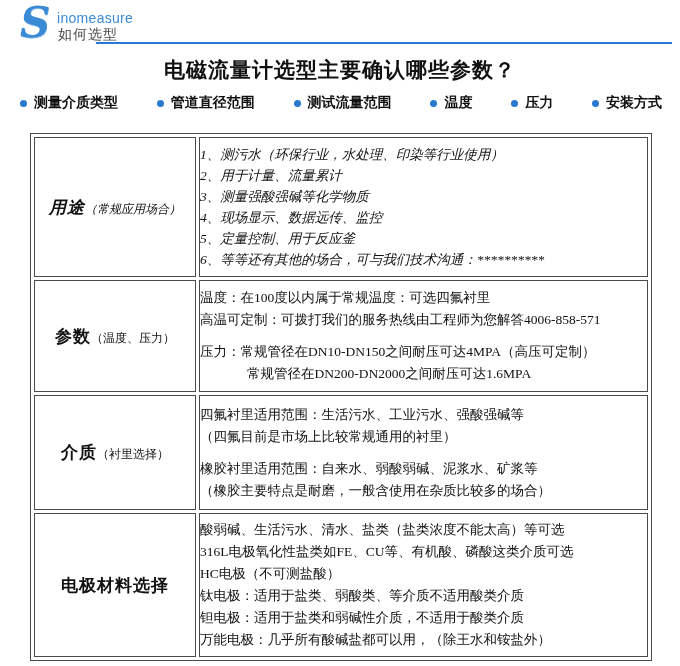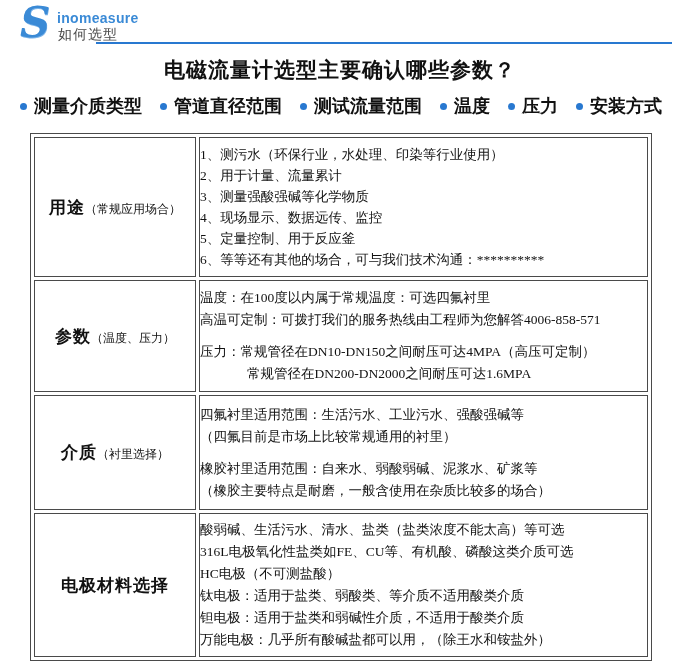--- a/index.html
+++ b/index.html
@@ -22,21 +22,21 @@
     font-family:"DejaVu Serif",serif;
     font-style:italic;font-weight:bold;
     font-size:42px;line-height:42px;
     color:#3a8ad6;
     text-shadow:0.5px 0.5px 0 #7db4e8;
   }
   .logo-brand{
     position:absolute;left:57px;top:11px;
     font-family:"Liberation Sans","DejaVu Sans",sans-serif;
     font-size:14px;line-height:14px;
-    color:#3a8ad6;letter-spacing:0.3px;font-weight:bold;
+    color:#3a8ad6;letter-spacing:0.3px;
   }
   .logo-tagline{
     position:absolute;left:58px;top:26px;
     font-family:"Liberation Sans","DejaVu Sans",sans-serif;
     font-size:14px;line-height:16px;
     color:#4a4a4a;letter-spacing:1px;
   }
   .header-rule{
     position:absolute;left:96px;top:42px;
     width:576px;height:2px;
@@ -49,21 +49,21 @@
     font-size:21px;font-weight:bold;
     letter-spacing:1px;
   }
   
   .bullets{
     position:absolute;left:20px;top:94px;width:642px;
     display:flex;justify-content:space-between;align-items:center;
   }
   .bullet{
     display:flex;align-items:center;
-    font-size:18px;font-weight:bold;
+    font-size:14px;font-weight:bold;
     white-space:nowrap;
   }
   .dot{
     width:7px;height:7px;border-radius:50%;
     background:var(--accent);
     margin-right:7px;flex:0 0 auto;
   }
   
   table.sel{
     position:absolute;left:30px;top:133px;
@@ -84,21 +84,21 @@
   .lbl-sub{font-size:12px;font-weight:normal;letter-spacing:0;}
   td.cnt{padding:6px 6px 6px 12px;vertical-align:middle;}
   .line{
     height:22px;line-height:22px;
     font-size:13.5px;
     white-space:nowrap;overflow:hidden;
   }
   .line-sm{height:10px;line-height:10px;font-size:6px;}
   .indent{padding-left:47px;font-family:Liberation Serif, serif;}
   .r0 .line{height:21px;line-height:21px;}
-  .h-r0{height:138px;}
+  .h-r0{height:138px;font-style:italic;}
   .h-r1{height:110px;}
   .h-r2{height:113px;margin-top:22px;}
   .h-r3{height:142px;}
 </style>
 </head>
 <body>
 
 <div class="page">
 
   <span class="logo-s">S</span>

